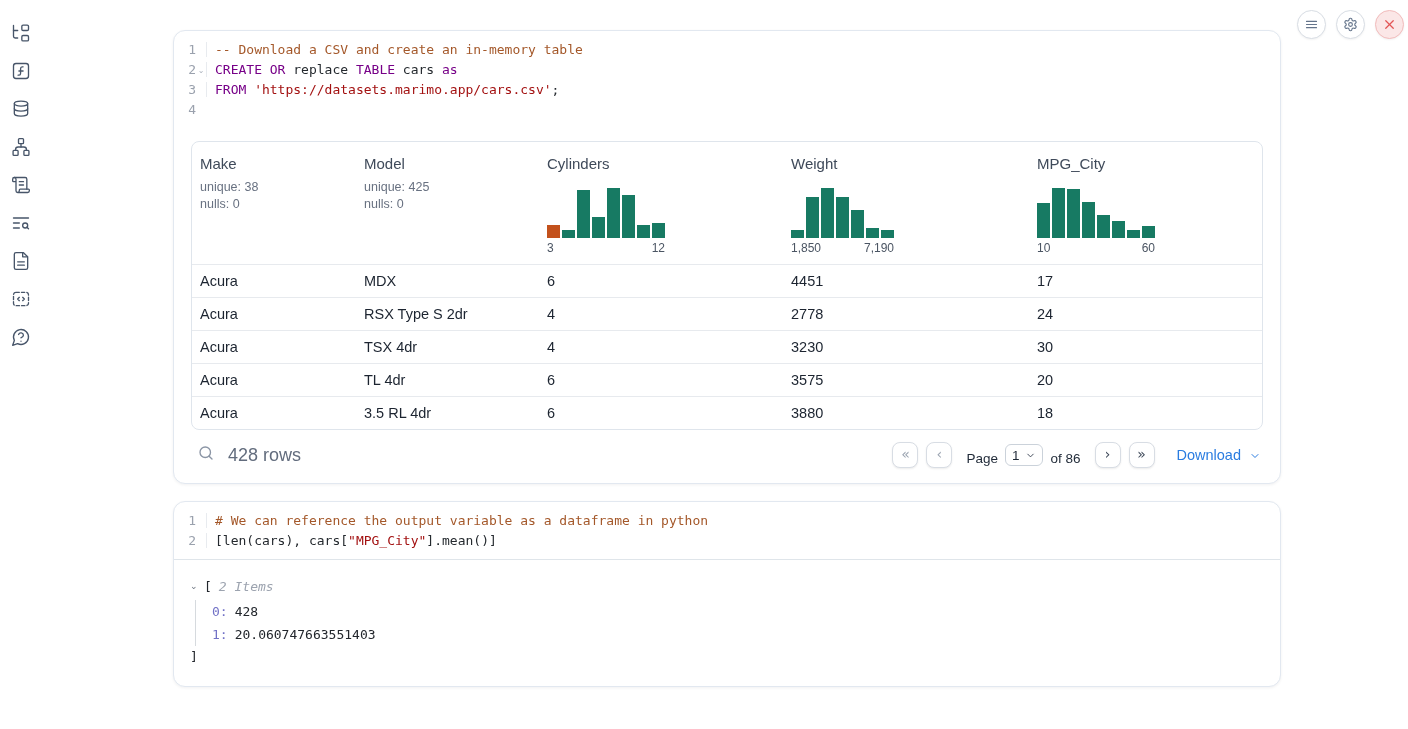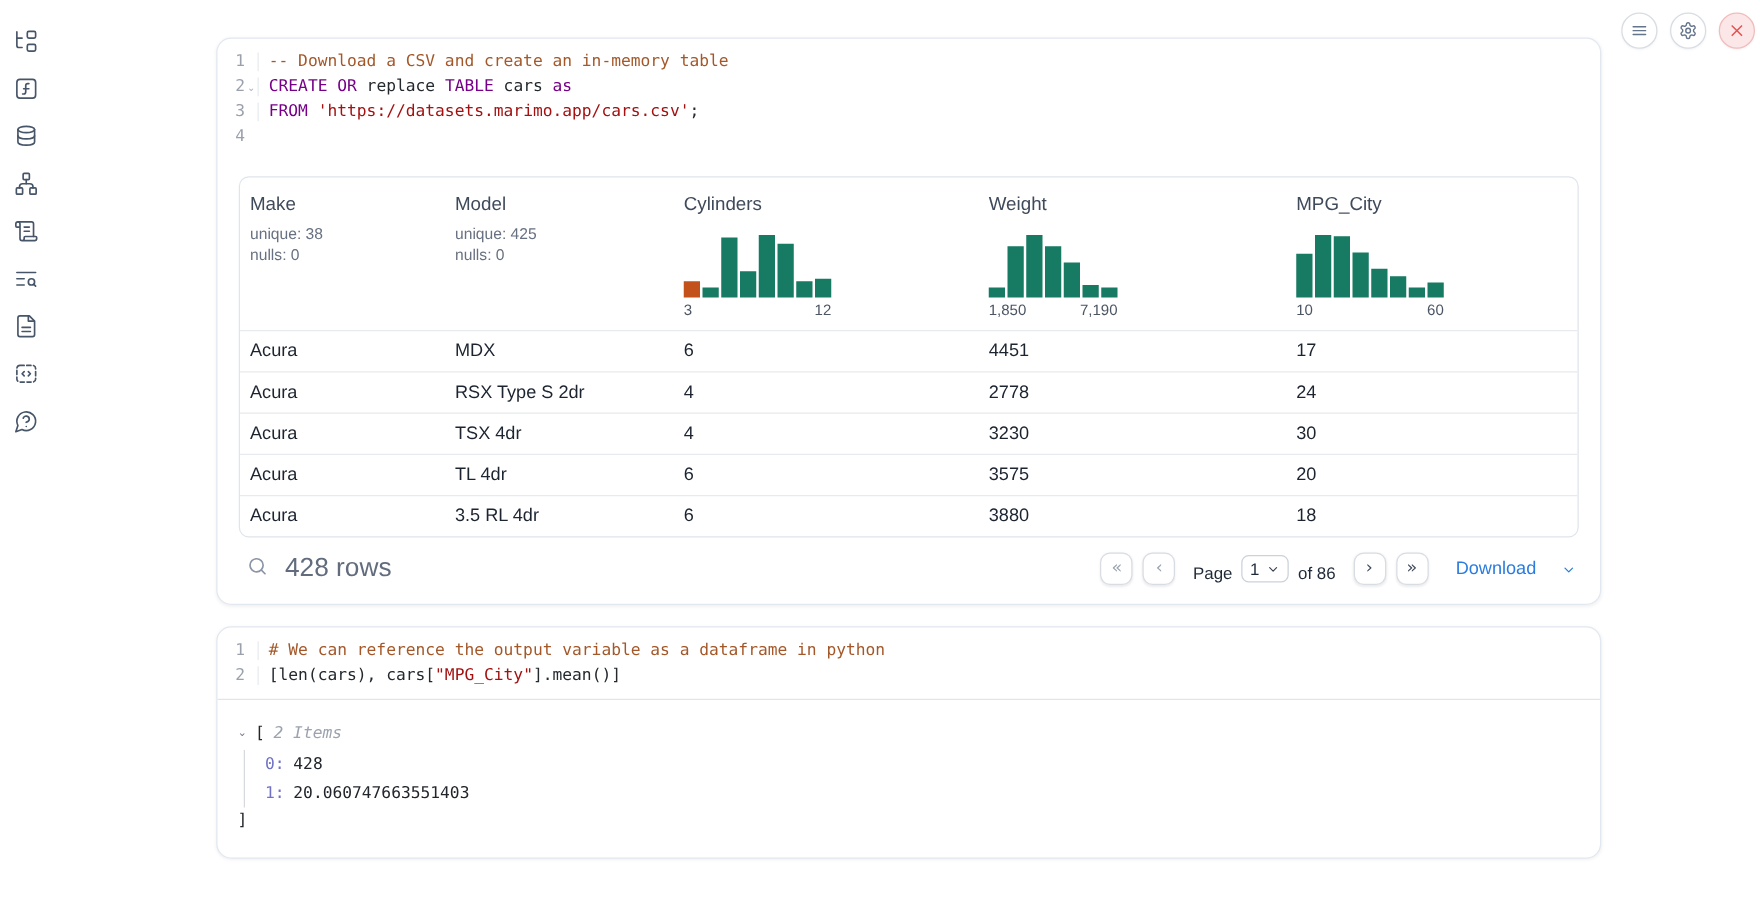--- a/index.html
+++ b/index.html
@@ -65,34 +65,34 @@
   .hist-bar.orange { background:var(--c-hist-orange); }
   .hist-axis { display:flex; justify-content:space-between; font-size:12px; color:#4b5563; margin-top:3px; }
   .tbl-row { border-top:1px solid #e7eaee; height:33px; align-items:center;
     font-size:14.5px; color:#1c2430; cursor:default; }
   .tbl-row > div { padding-left:8px; }
 
   
   .tbl-footer { margin-top:12px; display:flex; align-items:center; padding:0 2px 0 6px; }
   .search-icon svg { width:18px; height:18px; stroke:#8b95a5; fill:none; stroke-width:1.8;
     stroke-linecap:round; }
-  .row-count { margin-left:13px; font-size:21px; color:#626c7d; }
+  .row-count { margin-left:13px; font-size:18px; color:#626c7d; }
   .spacer { flex:1; }
   .pag-btn { width:26px; height:26px; border-radius:8px; border:1px solid #d8dde4; background:#fff;
     box-shadow:0 1px 2px rgba(0,0,0,.08); display:flex; align-items:center; justify-content:center;
     font-size:14px; color:#3f4a5a; cursor:pointer; margin-left:8px;
     font-family:"DejaVu Sans",sans-serif; padding-bottom:2px; }
   .pag-btn.disabled { color:#9aa3b0; cursor:default; }
   .page-group { display:flex; align-items:flex-end; margin-left:14px; margin-right:6px; gap:7px;
     font-size:13.5px; color:#1f2937; }
   .page-select { display:flex; align-items:center; gap:6px; border:1px solid #cbd2da; border-radius:6px;
     height:22px; padding:0 6px; cursor:pointer; background:#fff; }
   .page-select svg { width:11px; height:11px; stroke:#374151; fill:none; stroke-width:2;
     stroke-linecap:round; stroke-linejoin:round; }
-  .download-link { margin-left:22px; display:flex; align-items:center; gap:20px;
+  .download-link { margin-left:22px; display:flex; align-items:center; gap:8px;
     color:var(--c-link); font-size:14.5px; cursor:pointer; }
   .download-link svg { width:12px; height:12px; stroke:var(--c-link); fill:none; stroke-width:2;
     stroke-linecap:round; stroke-linejoin:round; margin-top:2px; }
 
   
   .py-divider { border-top:1px solid #dfe5ea; }
   .tree-output { padding:15px 16px 20px;
     font-family:"DejaVu Sans Mono","Liberation Mono",monospace; font-size:13px; color:#22262c; }
   .tree-head { display:flex; align-items:center; height:22px; }
   .tree-chevron { width:14px; color:#6f7682; font-size:9px; cursor:pointer;

